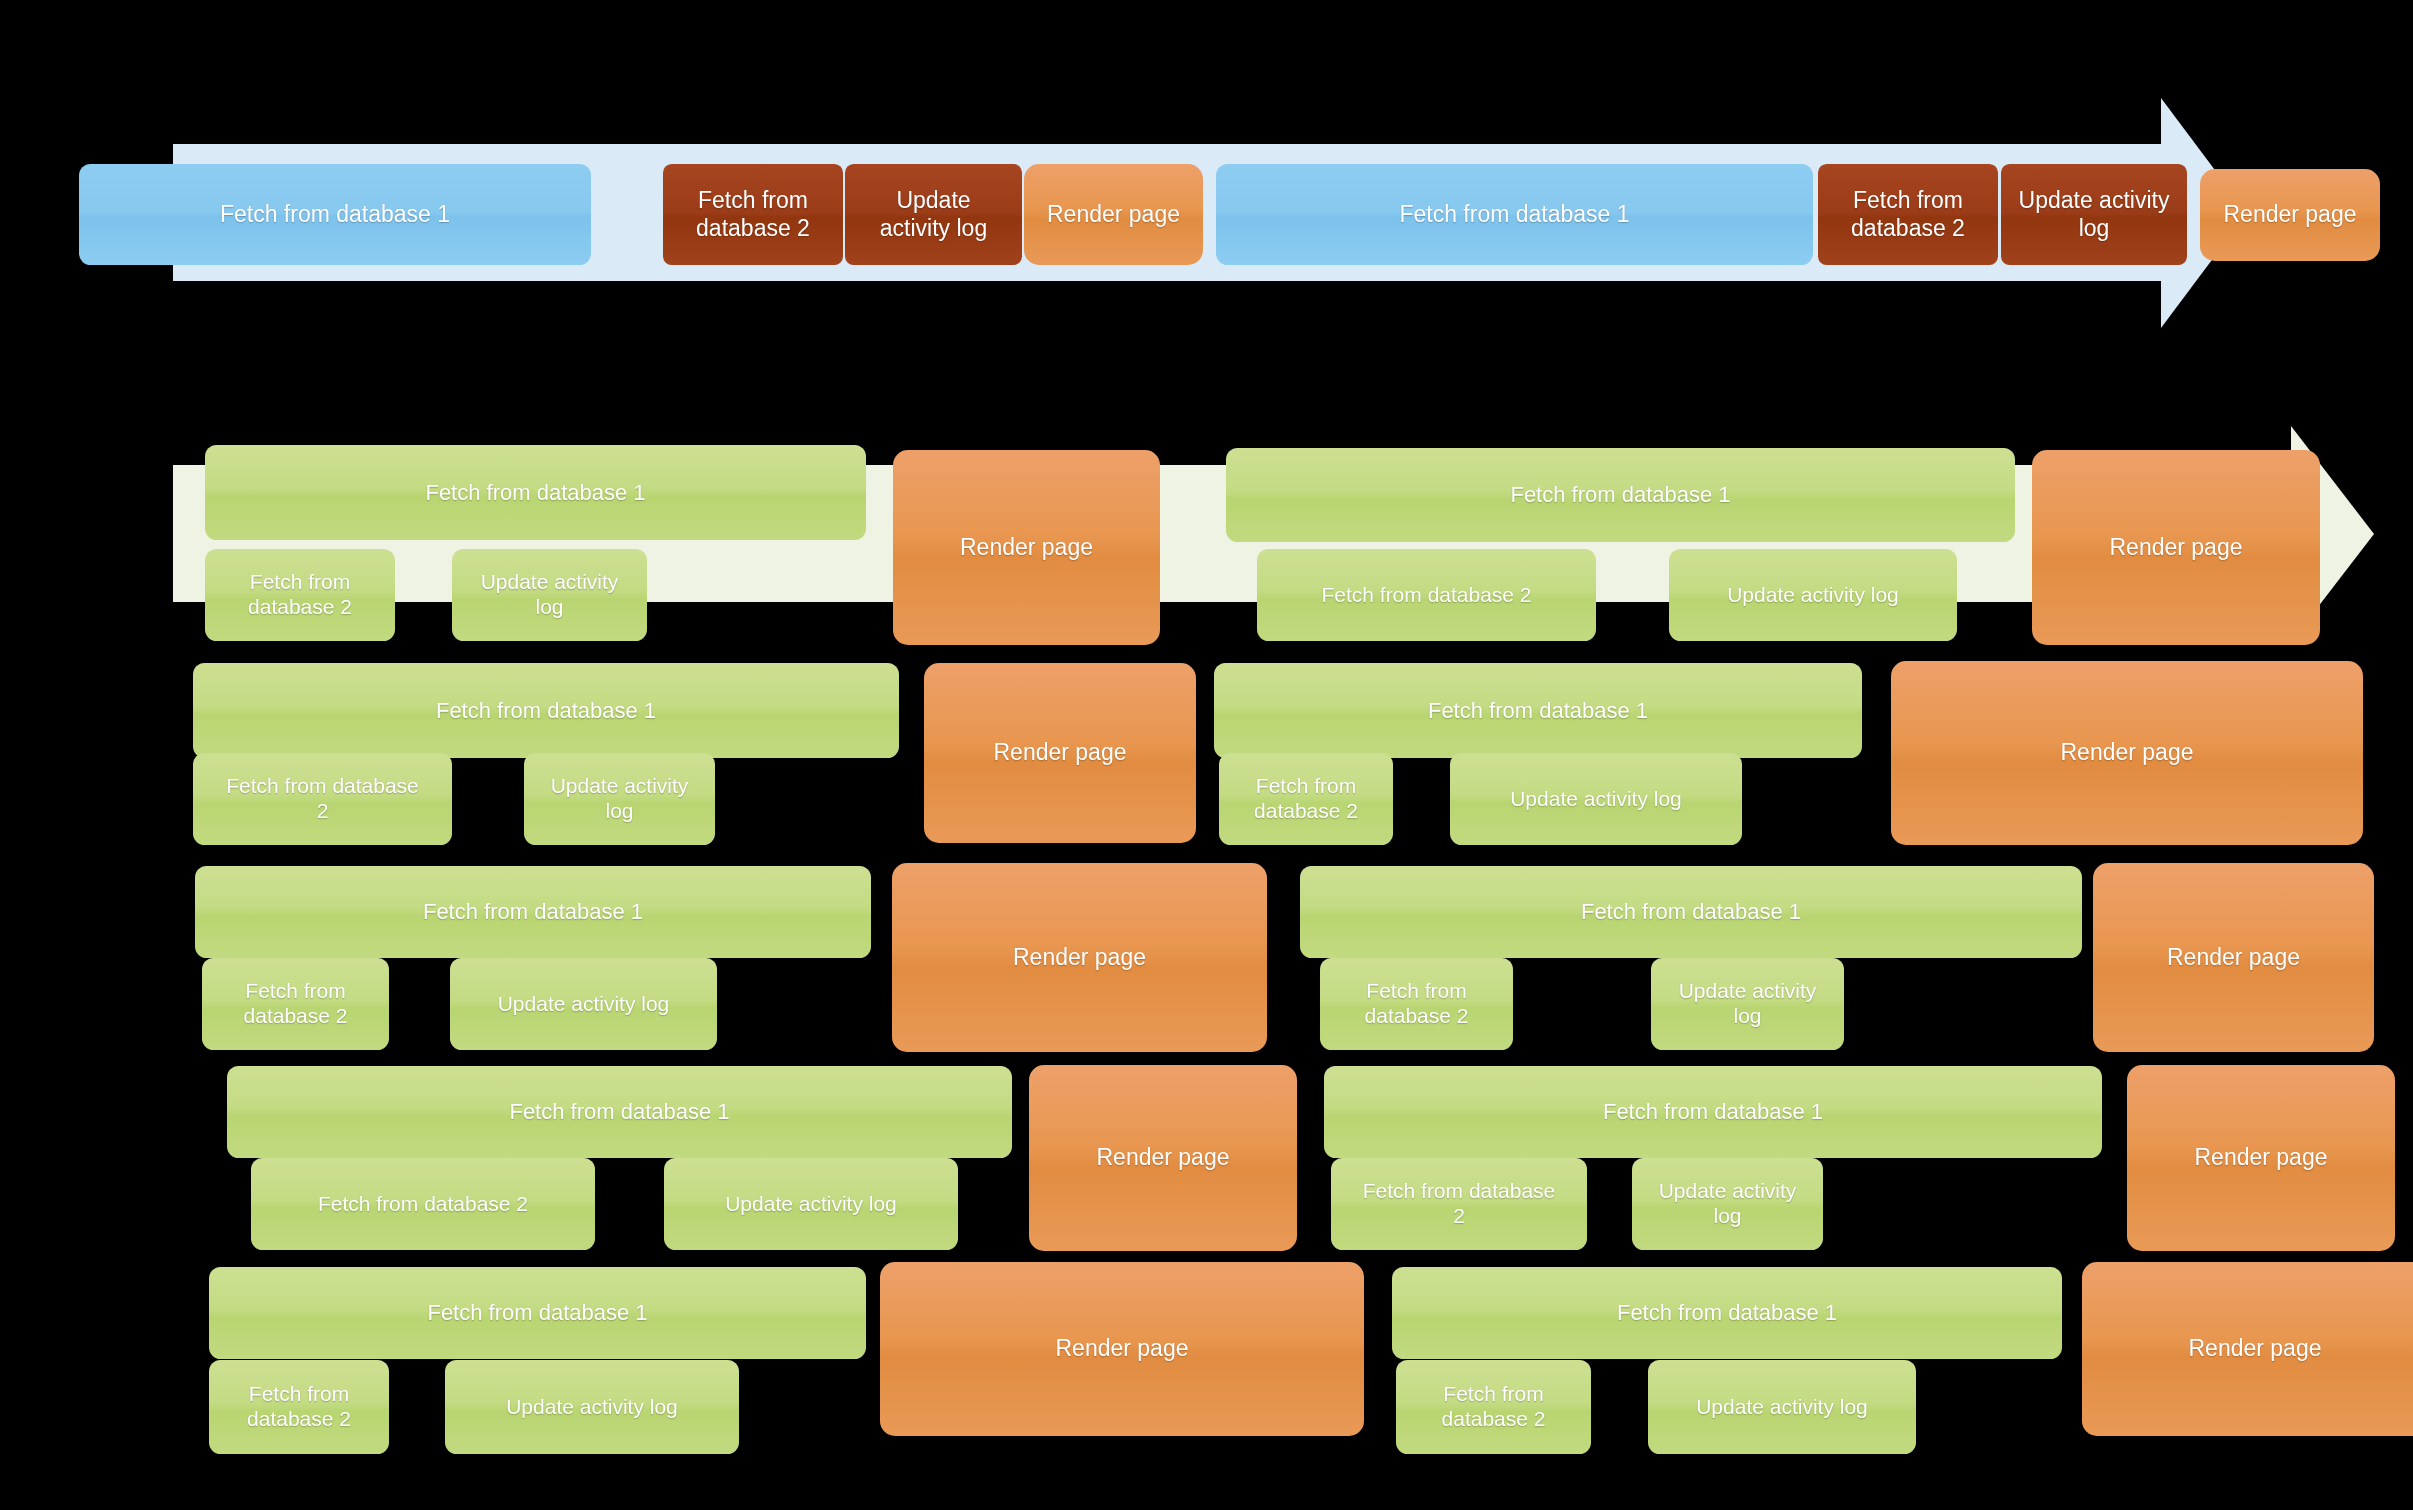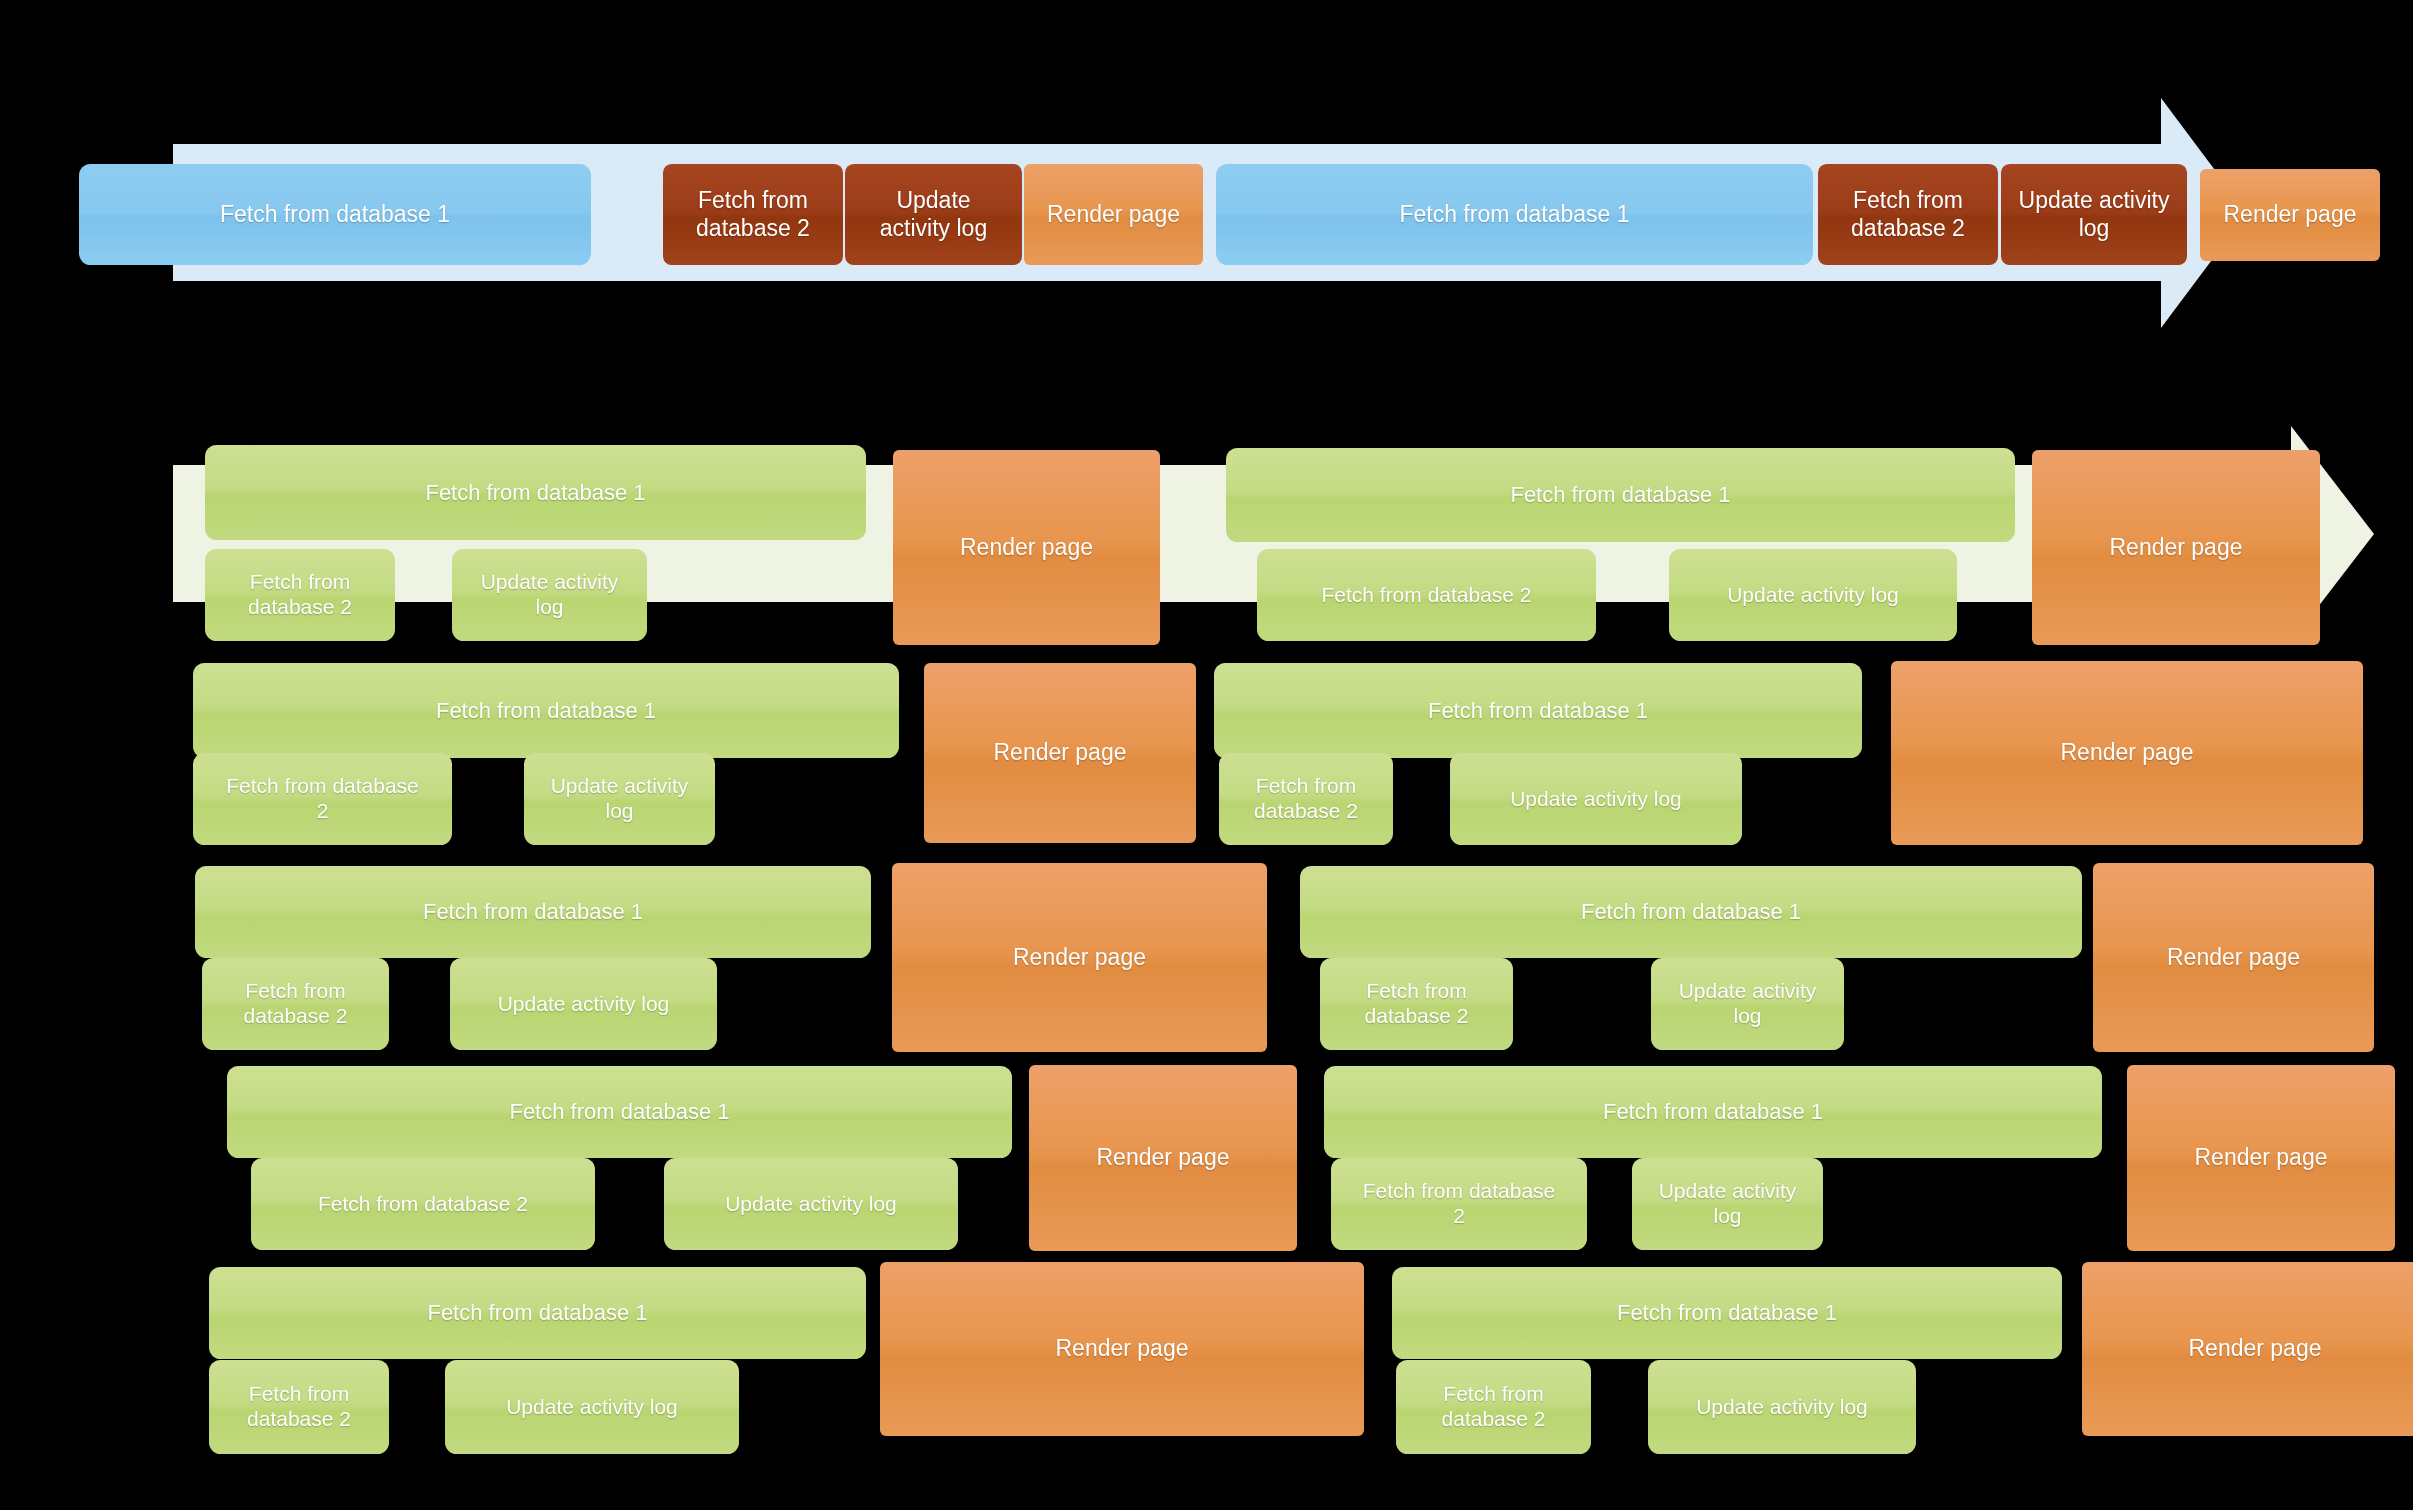--- a/index.html
+++ b/index.html
@@ -34,21 +34,21 @@
     background:linear-gradient(180deg,#8ecdf2 0%,#87c8ef 48%,#7dc2ec 52%,#8ccdf2 100%);
     border-radius:11.5px;
   }
   .brown{
     background:linear-gradient(180deg,#a64520 0%,#9b3c18 48%,#92360f 53%,#a0421c 100%);
     border-radius:8.6px;
   }
   .orange{
     background:linear-gradient(180deg,#edа069 0%,#e8964f 45%,#e18c41 55%,#e99a57 100%);
     background:linear-gradient(180deg,#eda069 0%,#e8964f 45%,#e18c41 55%,#e99a57 100%);
-    border-radius:6px;
+    border-radius:15px;
   }
   .green{
     background:linear-gradient(180deg,#cde092 0%,#c4db84 45%,#b9d571 55%,#c2da80 100%);
     border-radius:11.5px;
   }
 
   
   .band-blue .shaft{background:#dbeaf7;}
   .band-blue .head{
     border-top:115px solid transparent;

